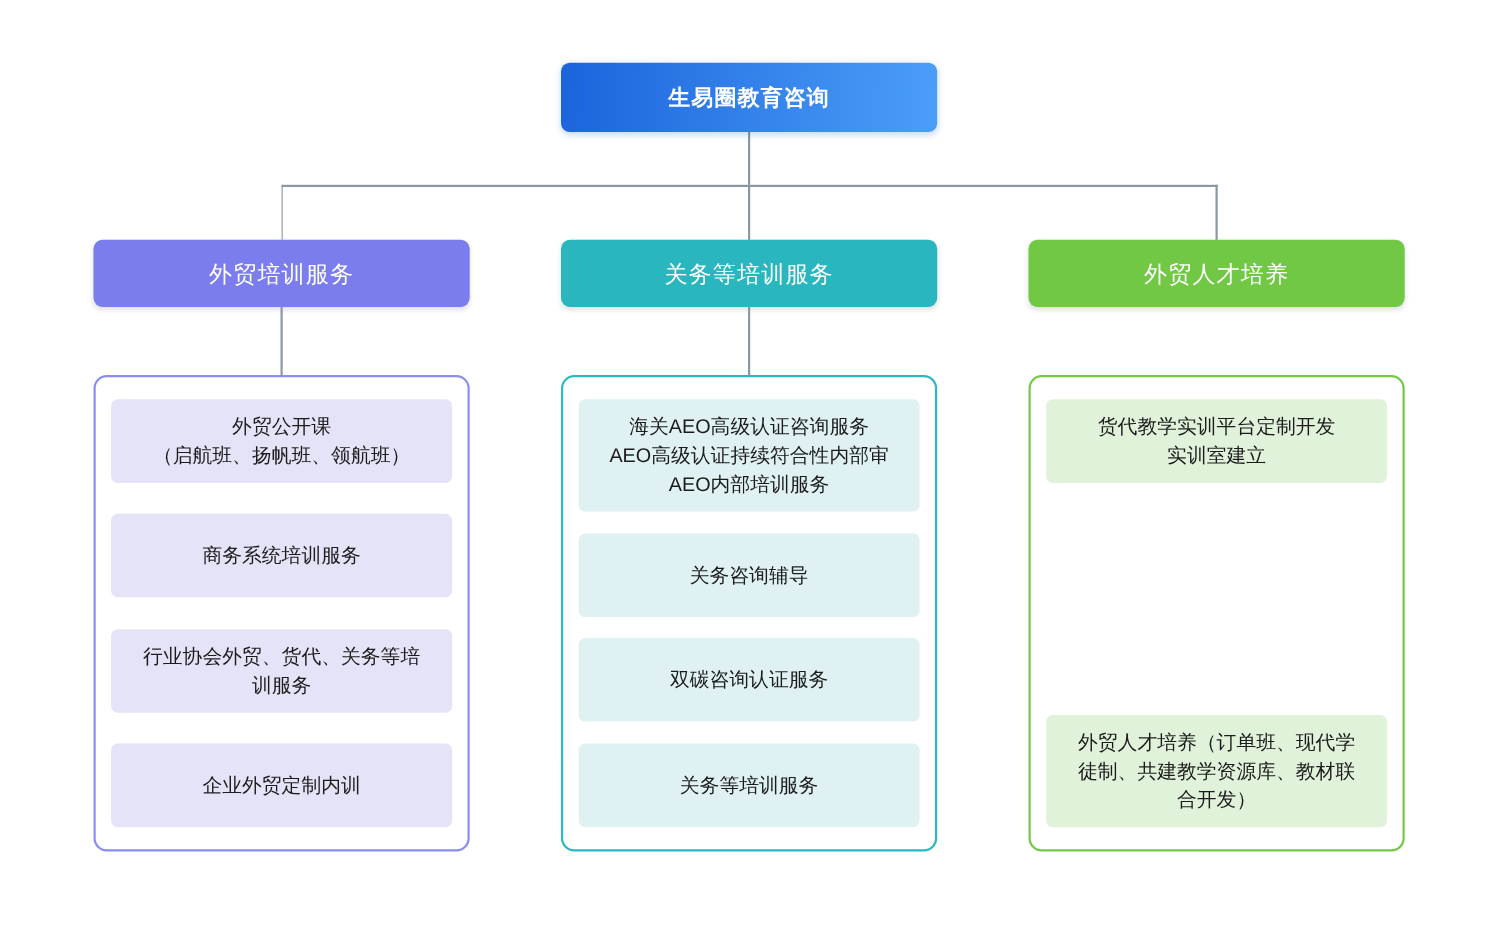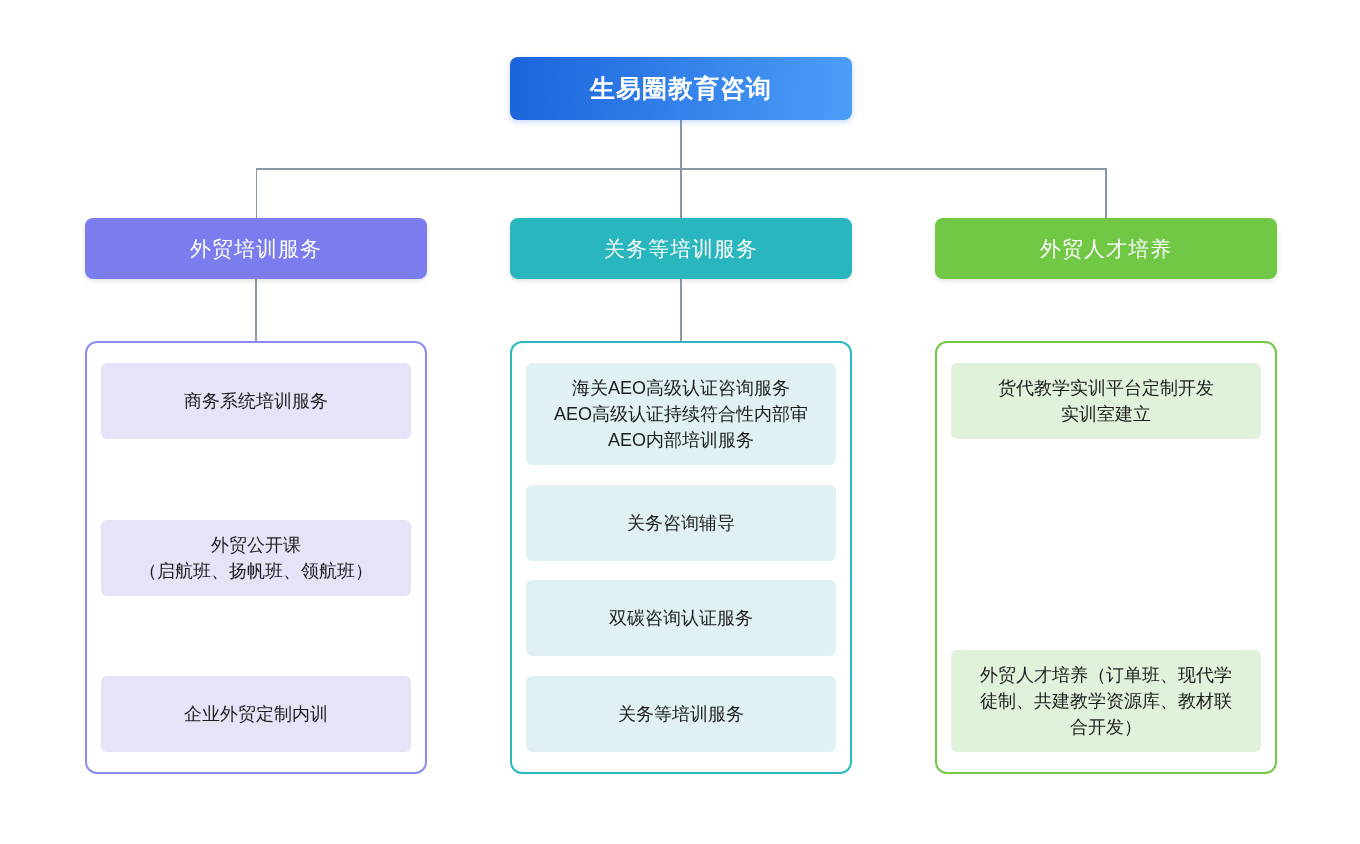--- a/index.html
+++ b/index.html
@@ -10,21 +10,21 @@
   
   .connectors .line{position:absolute;background:var(--line,#8b97a2);}
   .line.v{width:1.5px;}
   .line.h{height:1.5px;}
   
   .top-node{
     position:absolute;left:510px;top:57px;width:342px;height:63px;
     border-radius:8px;
     background:linear-gradient(95deg,var(--c1,#1b64dc) 0%,var(--c2,#4b9ef8) 100%);
     display:flex;align-items:center;justify-content:center;
-    color:#ffffff;font-size:25px;font-weight:bold;letter-spacing:1px;
+    color:#ffffff;font-size:20px;font-weight:bold;letter-spacing:1px;
     box-shadow:0 2px 6px rgba(27,100,220,0.25);
   }
   
   .column{position:absolute;top:218px;width:342px;}
   .branch-header{
     height:61px;border-radius:8px;
     background:var(--hdr);
     display:flex;align-items:center;justify-content:center;
     color:#ffffff;font-size:21px;font-weight:normal;letter-spacing:1px;
     box-shadow:0 2px 5px rgba(0,0,0,0.12);
@@ -60,23 +60,24 @@
     <div class="line v" style="left:680px;top:168px;height:50px;"></div>
     <div class="line v" style="left:1105px;top:168px;height:50px;"></div>
   </div>
 
   <div class="top-node" style="--c1: #1b64dc; --c2: #4b9ef8;">生易圈教育咨询</div>
 
   <div class="column" style="left: 85px; --hdr: #7b7dee; --bdr: #8b8df2; --item: #e5e3f8; --line: #8b97a2;">
     <div class="branch-header">外贸培训服务</div>
     <div class="branch-connector"></div>
     <div class="branch-panel">
-      <div class="item">商务系统培训服务</div>
       <div class="item">外贸公开课
 （启航班、扬帆班、领航班）</div>
+      <div class="item">商务系统培训服务</div>
+      <div class="item">行业协会外贸、货代、关务等培训服务</div>
       <div class="item">企业外贸定制内训</div>
     </div>
   </div>
 
   <div class="column" style="left: 510px; --hdr: #29b6be; --bdr: #2bb8c0; --item: #dff1f3; --line: #8b97a2;">
     <div class="branch-header">关务等培训服务</div>
     <div class="branch-connector"></div>
     <div class="branch-panel">
       <div class="item">海关AEO高级认证咨询服务
 AEO高级认证持续符合性内部审

